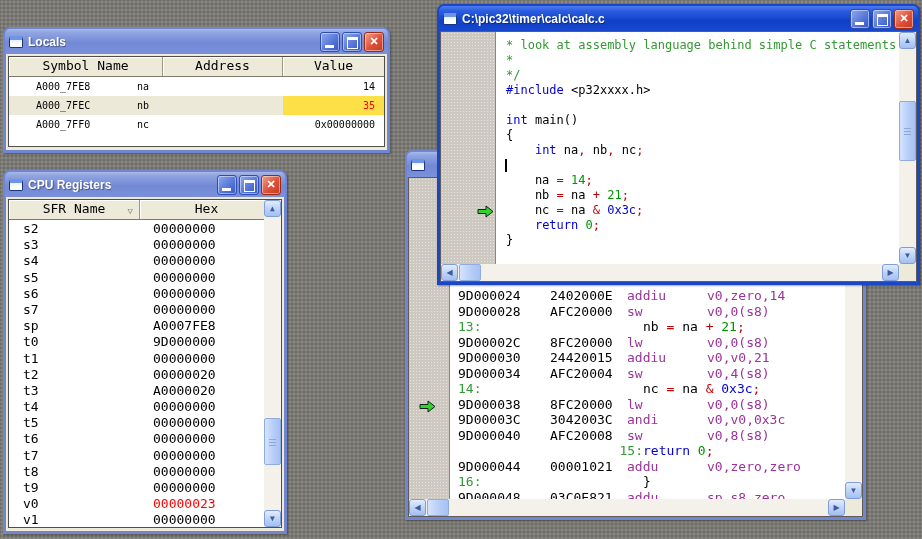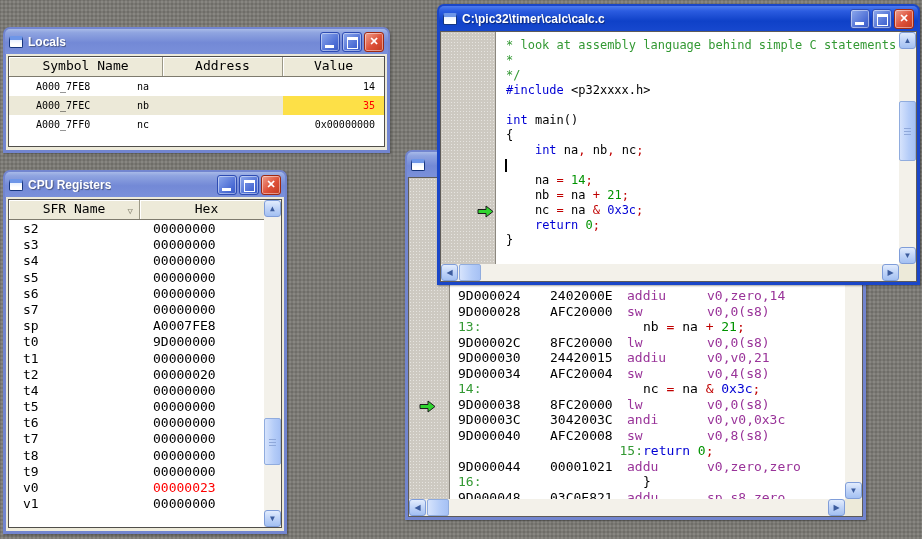--- a/index.html
+++ b/index.html
@@ -267,20 +267,24 @@
             </div>
             <div class="cpu-row">
               <span class="cpu-name">t1</span>
               <span class="cpu-hex">00000000</span>
             </div>
             <div class="cpu-row">
               <span class="cpu-name">t2</span>
               <span class="cpu-hex">00000020</span>
             </div>
             <div class="cpu-row">
+              <span class="cpu-name">t3</span>
+              <span class="cpu-hex">A0000020</span>
+            </div>
+            <div class="cpu-row">
               <span class="cpu-name">t4</span>
               <span class="cpu-hex">00000000</span>
             </div>
             <div class="cpu-row">
               <span class="cpu-name">t5</span>
               <span class="cpu-hex">00000000</span>
             </div>
             <div class="cpu-row">
               <span class="cpu-name">t6</span>
               <span class="cpu-hex">00000000</span>

